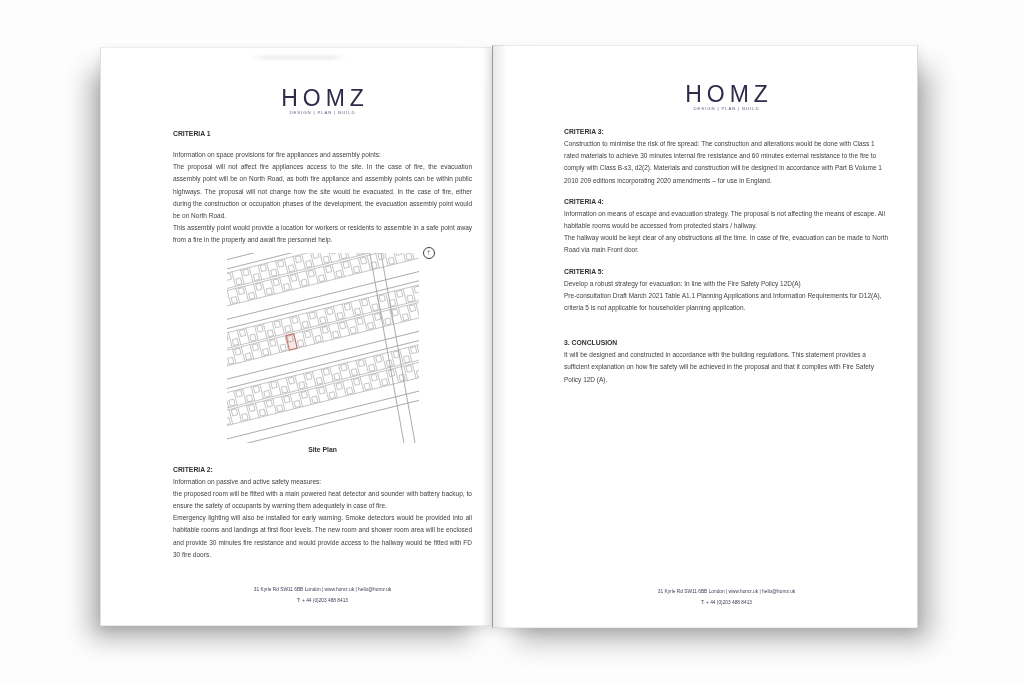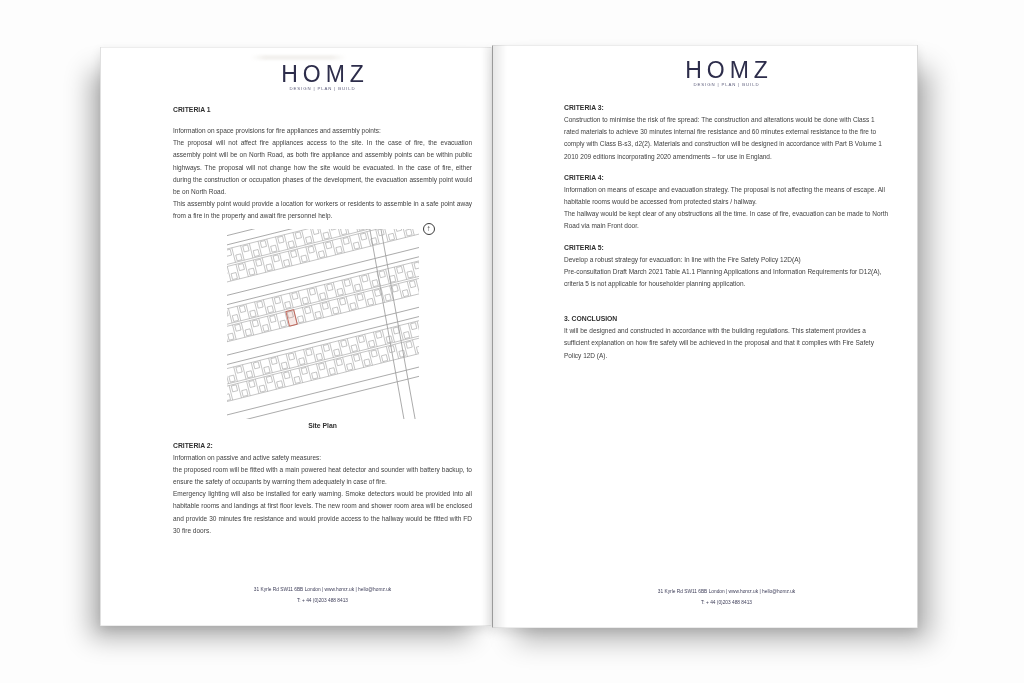--- a/index.html
+++ b/index.html
@@ -19,21 +19,21 @@
   }
   .page-right{
     left:492px;top:45px;width:426px;height:583px;
     border-left:1px solid #9a9a9a;
     box-shadow:18px 18px 26px -6px rgba(0,0,0,0.30), 0 4px 10px rgba(0,0,0,0.10);
     background-image:linear-gradient(90deg, rgba(0,0,0,0.09), rgba(0,0,0,0) 14px);
   }
   .content-left{padding:15px 19px 0 72px;}
   .content-right{padding:13px 28px 0 71px;}
 
-  .brand{ text-align:center; }
+  .brand{ text-align:center;margin-top:24px; }
   .logo{
     font-size:23px;line-height:22px;font-weight:400;letter-spacing:5px;
     color:#2d2d4b; padding-left:5px; 
   }
   .tagline{
     font-size:6px;letter-spacing:1.2px;color:#5a5a78;margin-top:1px;
     transform:scale(0.72);transform-origin:50% 0;
   }
   .section{margin-top:0;}
   .heading{

